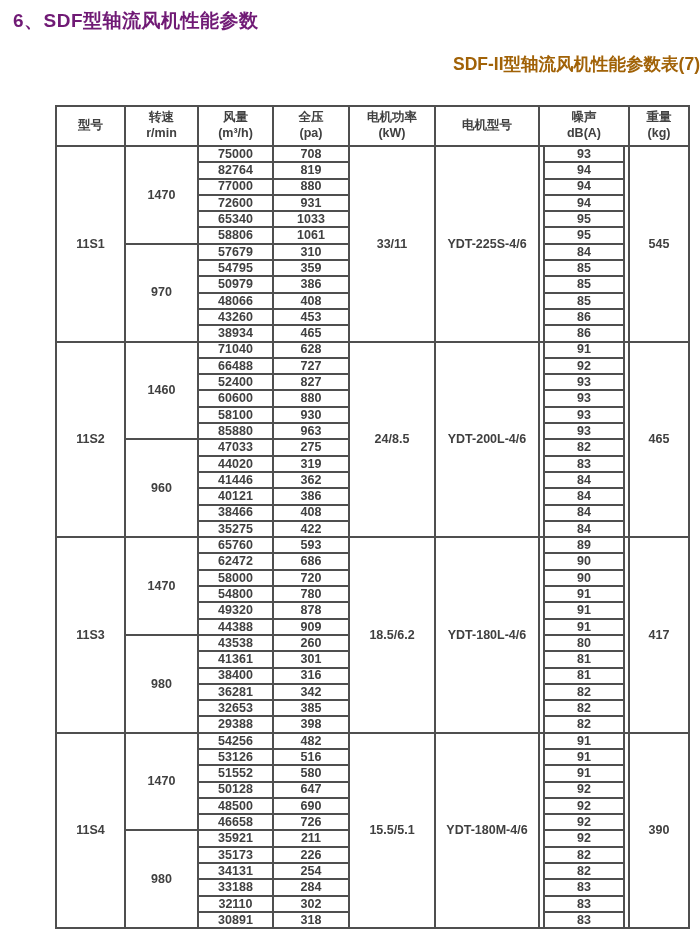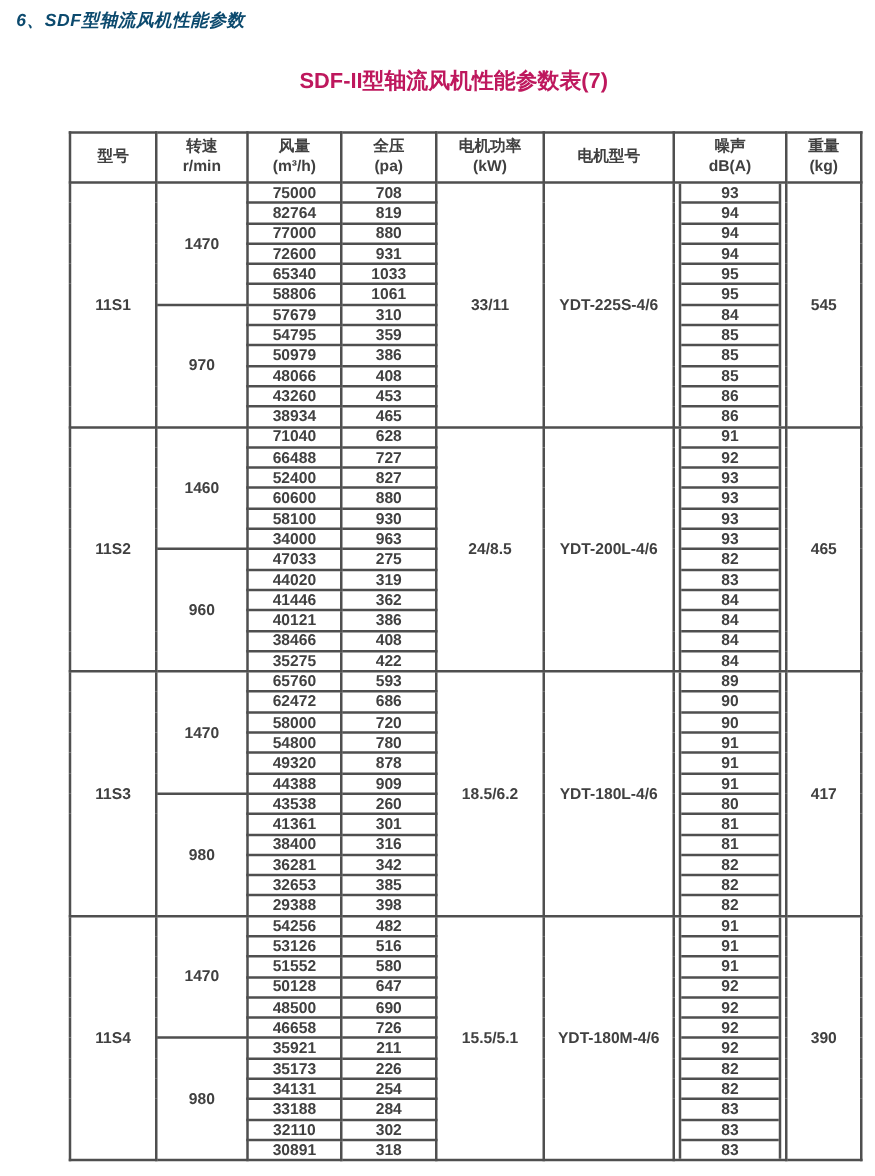--- a/index.html
+++ b/index.html
@@ -3,27 +3,26 @@
 <meta charset="utf-8">
 <style>
   html,body{margin:0;padding:0;}
   body{
     width:700px;height:941px;position:relative;background:#ffffff;
     font-family:"Liberation Sans","DejaVu Sans",sans-serif;color:#161616;
     overflow:hidden;
   }
   .page-title{
     position:absolute;left:13px;top:8px;
-    font-size:14px;font-weight:700;letter-spacing:.5px;color:#0c4a6e;
+    font-size:19px;font-weight:700;letter-spacing:.5px;color:#701a75;
     white-space:nowrap;
-    font-style:italic;
   }
   .table-title{
     position:absolute;left:26px;top:52px;width:674px;
-    text-align:center;font-size:17.5px;font-weight:700;color:#be185d;
+    text-align:right;font-size:17.5px;font-weight:700;color:#a16207;
     white-space:nowrap;
   }
   .table-wrap{position:absolute;left:55px;top:105px;}
   table.perf-table{
     border-collapse:collapse;table-layout:fixed;width:633px;
     color:#404040;
   }
   .perf-table th,.perf-table td{
     border:2px solid #4f4f4f;text-align:center;vertical-align:middle;
     padding:0;font-weight:700;
@@ -204,21 +203,21 @@
         </tr>
         <tr>
           <td>60600</td>
           <td>880</td>
         </tr>
         <tr>
           <td>58100</td>
           <td>930</td>
         </tr>
         <tr>
-          <td>34000</td>
+          <td>85880</td>
           <td>963</td>
         </tr>
         <tr>
           <td rowspan="6">960</td>
           <td>47033</td>
           <td>275</td>
         </tr>
         <tr>
           <td>44020</td>
           <td>319</td>

